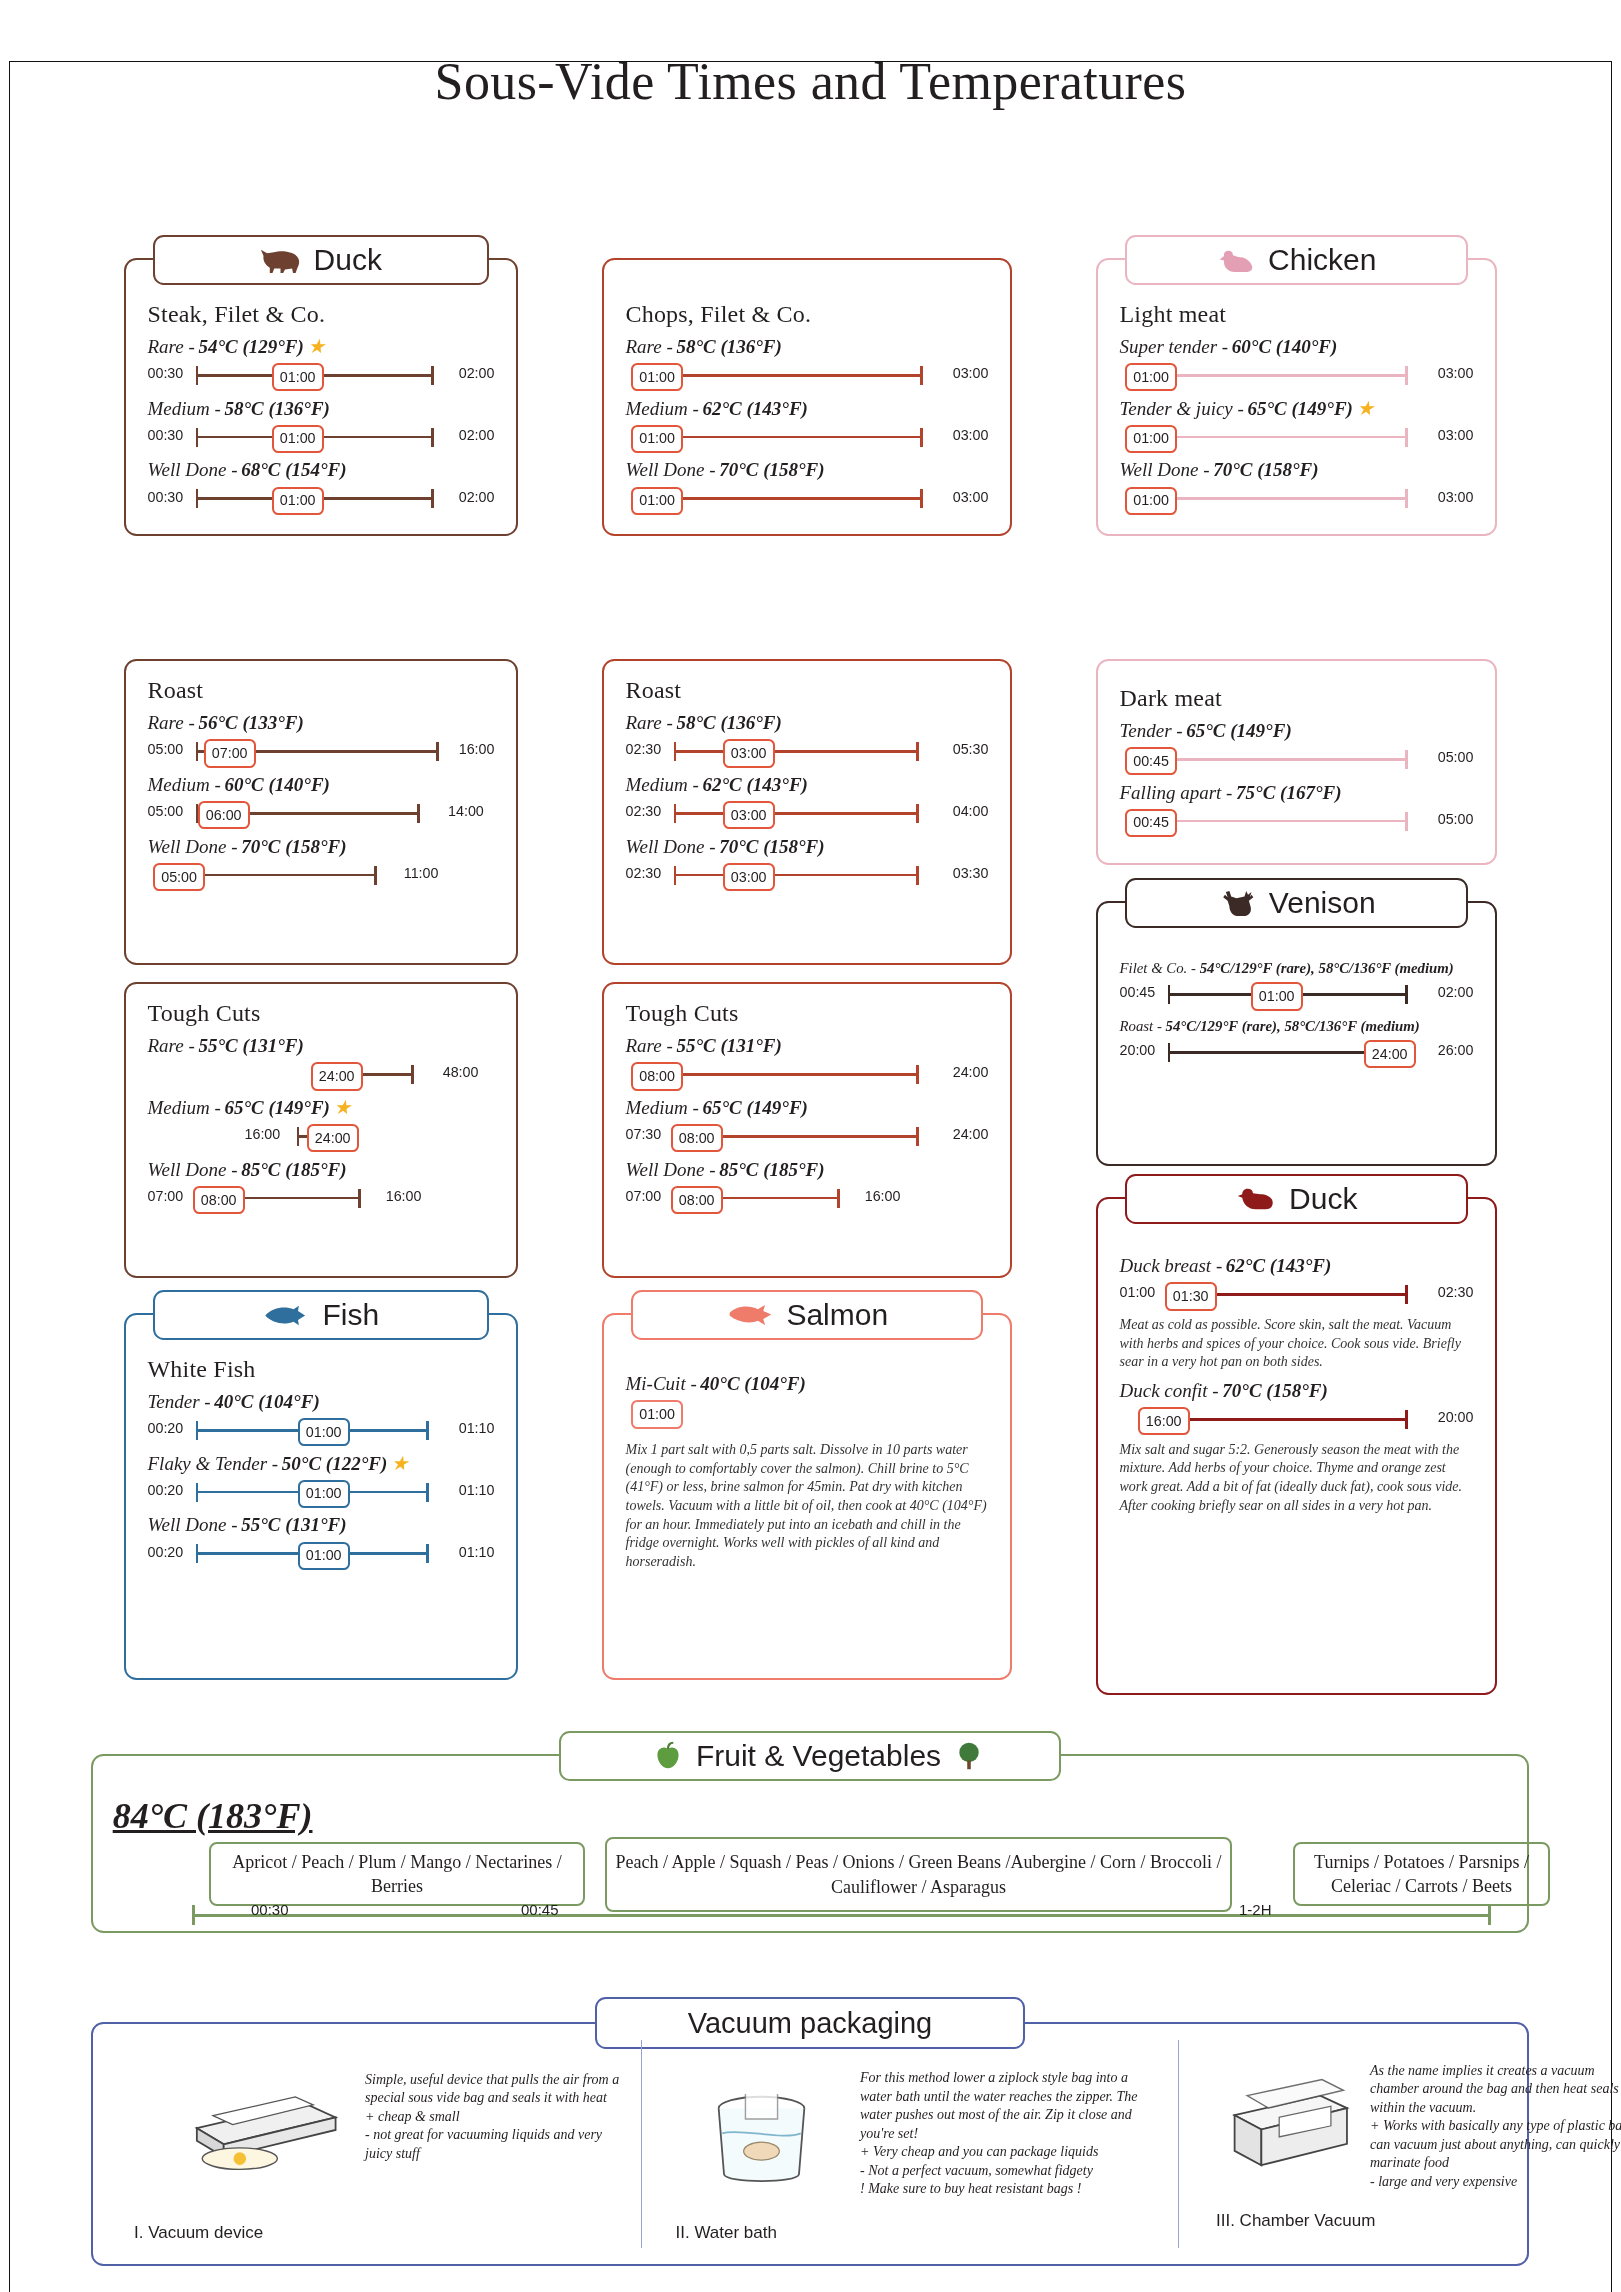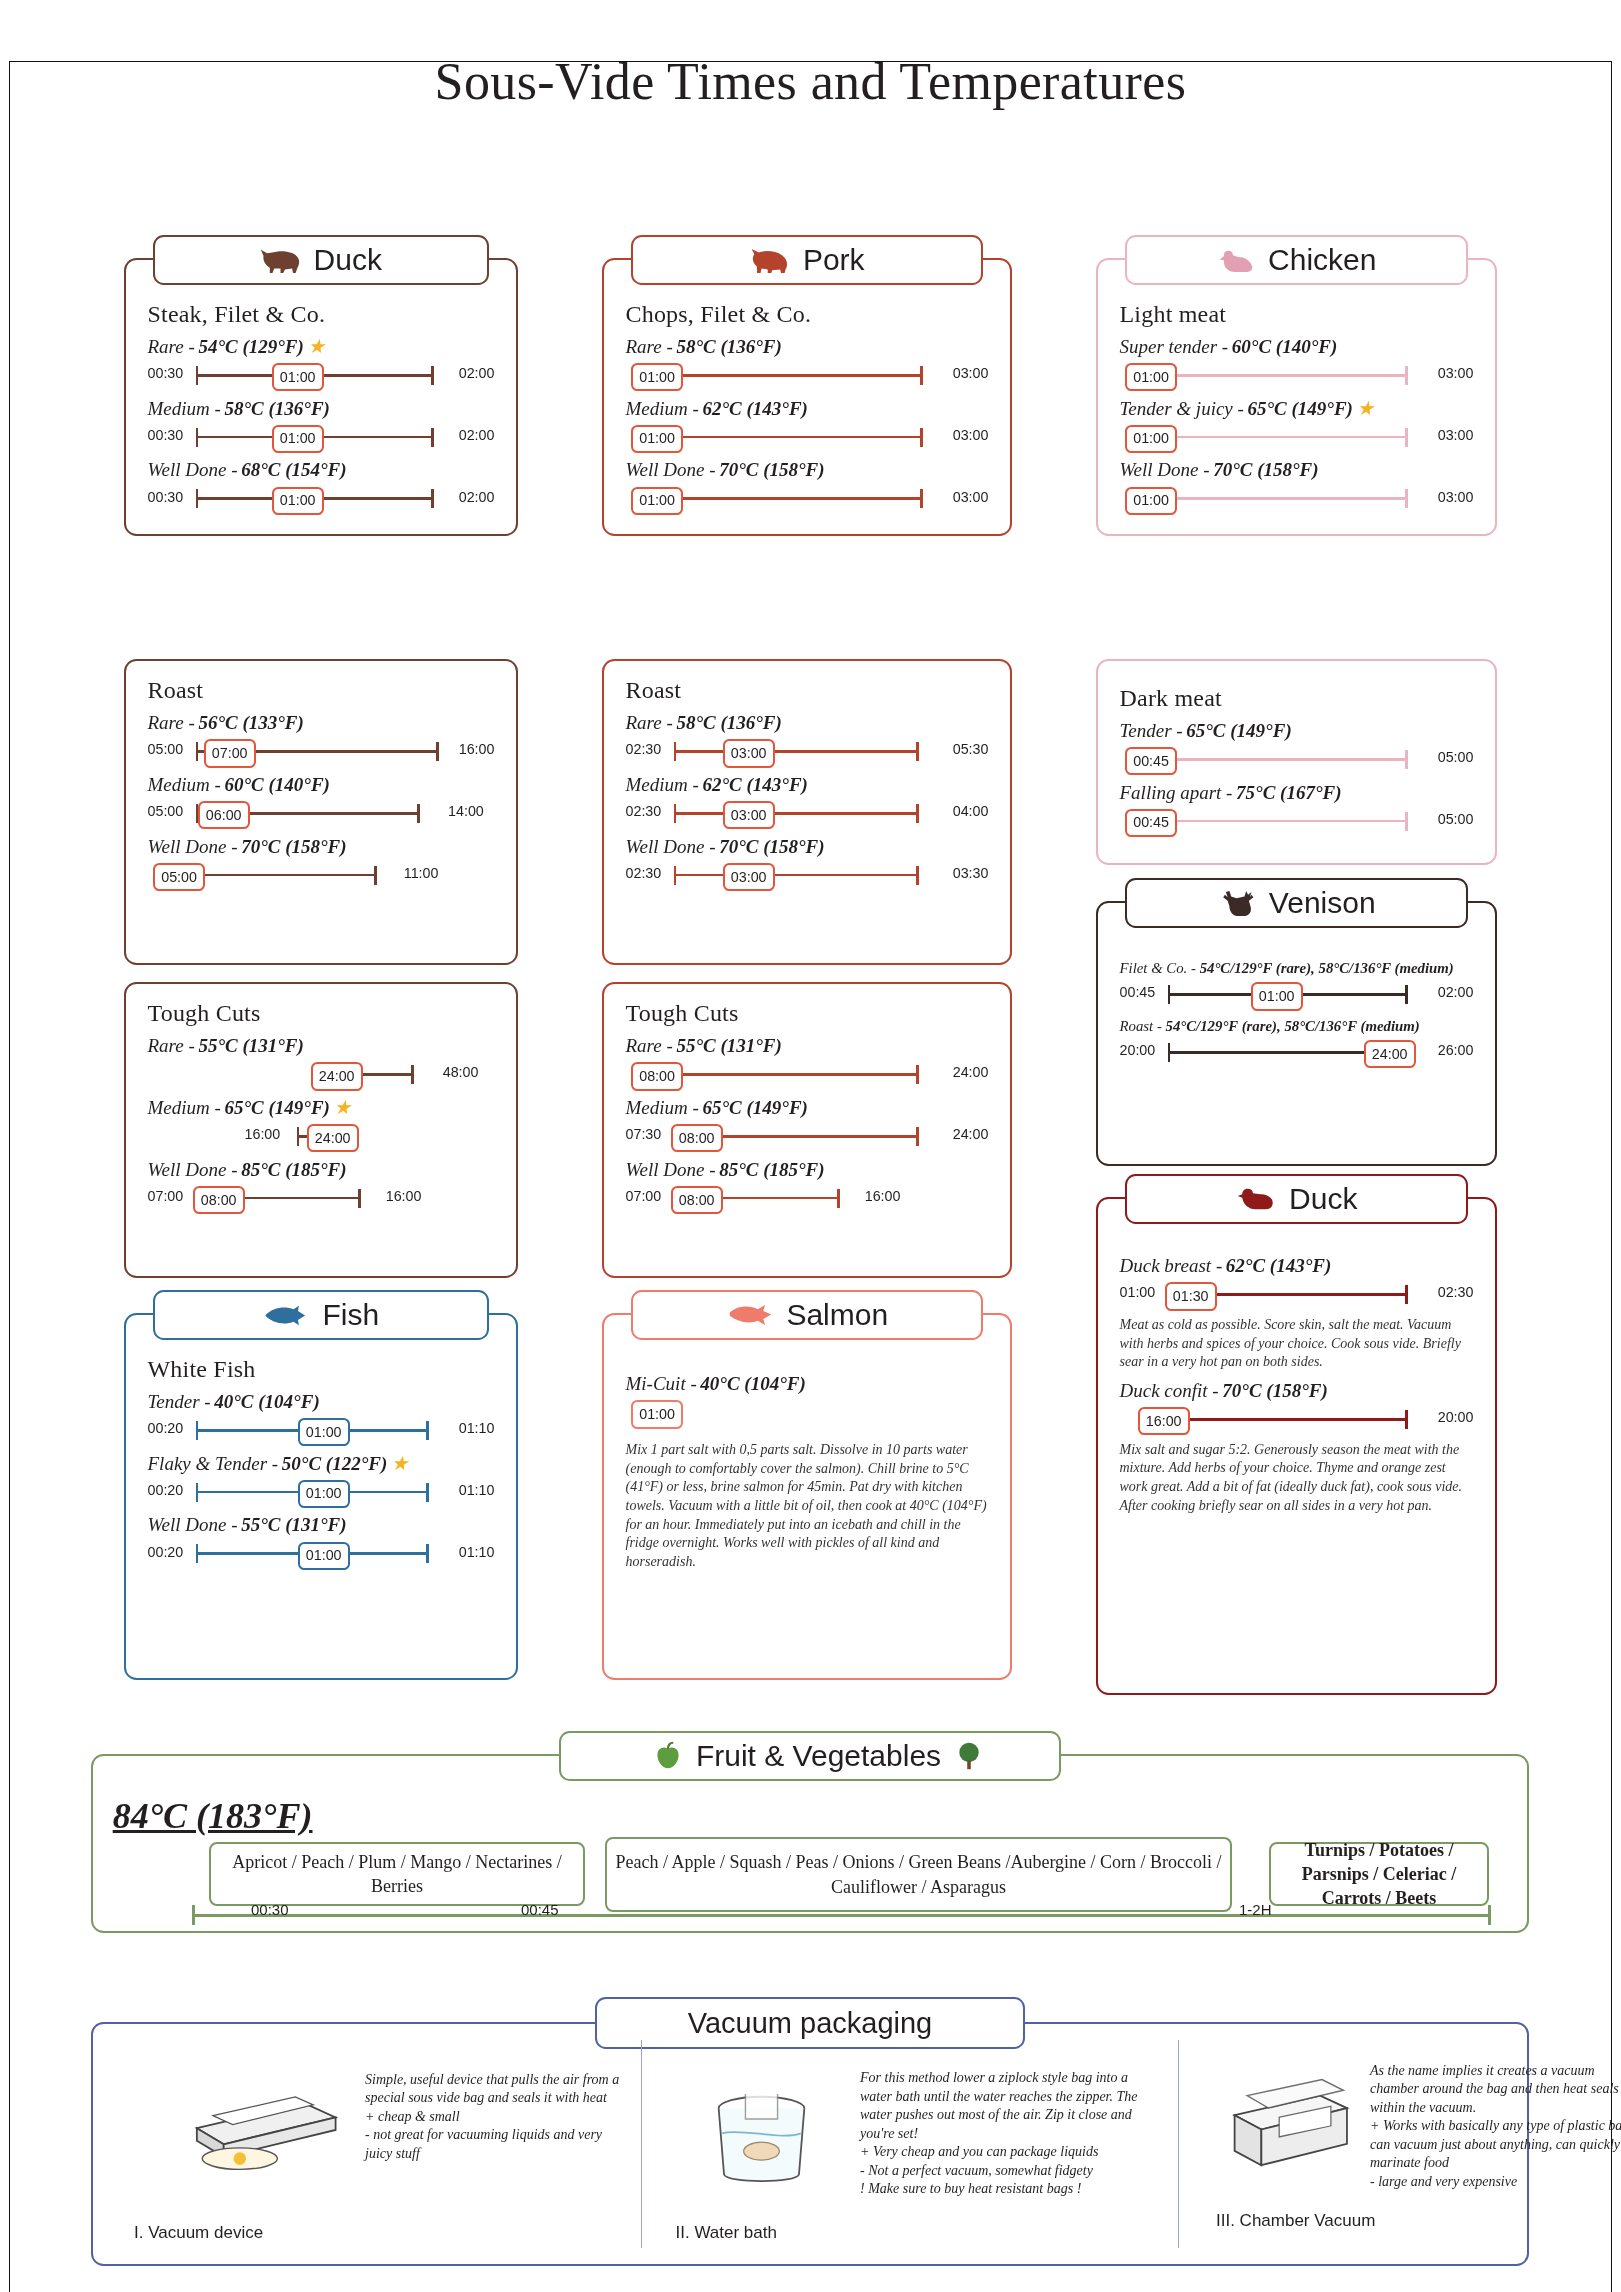--- a/index.html
+++ b/index.html
@@ -292,26 +292,20 @@
         <span class="endlbl" style="left:0">07:00</span>
         <span class="bar" style="left:48px;right:134px"></span>
           <span class="cap" style="right:134px"></span>
         <span class="endlbl" style="right:73px">16:00</span>
         <span class="pill" style="left:45px">08:00</span>
       </div>
     </div>
   </div>
 
   <div class="card pork" style="left:602px; top:206px; width:410px; height:278px;">
-    <div class="card-head">
-      <svg width="41" height="27" viewBox="0 0 46 30">
-        <path d="M6 8 L3 2 L11 6 C18 3 30 4 37 9 C43 13 44 20 41 25 L40 29 L36 29 L35 25 L26 26 L25 29 L21 29 L21 25 L14 24 L13 29 L9 29 L9 22 C4 18 3 12 6 8 Z" fill="#b4432c"></path>
-      </svg>
-      <span class="ttl">Pork</span>
-    </div>
     <div class="card-body">
       <div class="grp-title">Chops, Filet &amp; Co.</div>
 
       <div class="row-label">
         <span>Rare - </span>
           <b>58°C (136°F)</b>
       </div>
       <div class="tl">
         <span class="bar" style="left:9px;right:66px"></span>
           <span class="cap" style="right:66px"></span>
@@ -658,21 +652,21 @@
     </div>
 
     <div style="position:absolute; left:19.7px; top:39px; " class="veg-temp">84°C (183°F)</div>
 
     <div class="veg-box" style="position:absolute; left:116px; top:86px; width:376px; height:64px; display:flex; align-items:center; justify-content:center;">
       <span>Apricot / Peach / Plum / Mango / Nectarines / Berries</span>
     </div>
     <div class="veg-box" style="position:absolute; left:512px; top:81px; width:627px; height:75px; display:flex; align-items:center; justify-content:center;">
       <span>Peach / Apple / Squash / Peas / Onions / Green Beans /Aubergine / Corn / Broccoli / Cauliflower / Asparagus</span>
     </div>
-    <div class="veg-box" style="position:absolute; left:1176px; top:86px; width:220px; height:64px; display:flex; align-items:center; justify-content:center;font-weight:bold;">
+    <div class="veg-box" style="position:absolute; left:1200px; top:86px; width:257px; height:64px; display:flex; align-items:center; justify-content:center;">
       <span>Turnips / Potatoes / Parsnips / Celeriac / Carrots / Beets</span>
     </div>
 
     <div style="position:absolute; left:99px; right:36px; top:158px; height:2.7px; background:#7a9a62;"></div>
     <div style="position:absolute; left:99px; top:149px; width:2.7px; height:19.7px; background:#7a9a62;"></div>
     <div style="position:absolute; right:36px; top:149px; width:2.7px; height:19.7px; background:#7a9a62;"></div>
     <span class="pill" style="position:absolute; left:158px; top:145px; border-color:#e2563c; font-size:15px;">00:30</span>
     <span class="pill" style="position:absolute; left:428px; top:145px; border-color:#e2563c; font-size:15px;">00:45</span>
     <span class="pill" style="position:absolute; left:1146px; top:145px; border-color:#e2563c; font-size:15px;">1-2H</span>
   </div>

